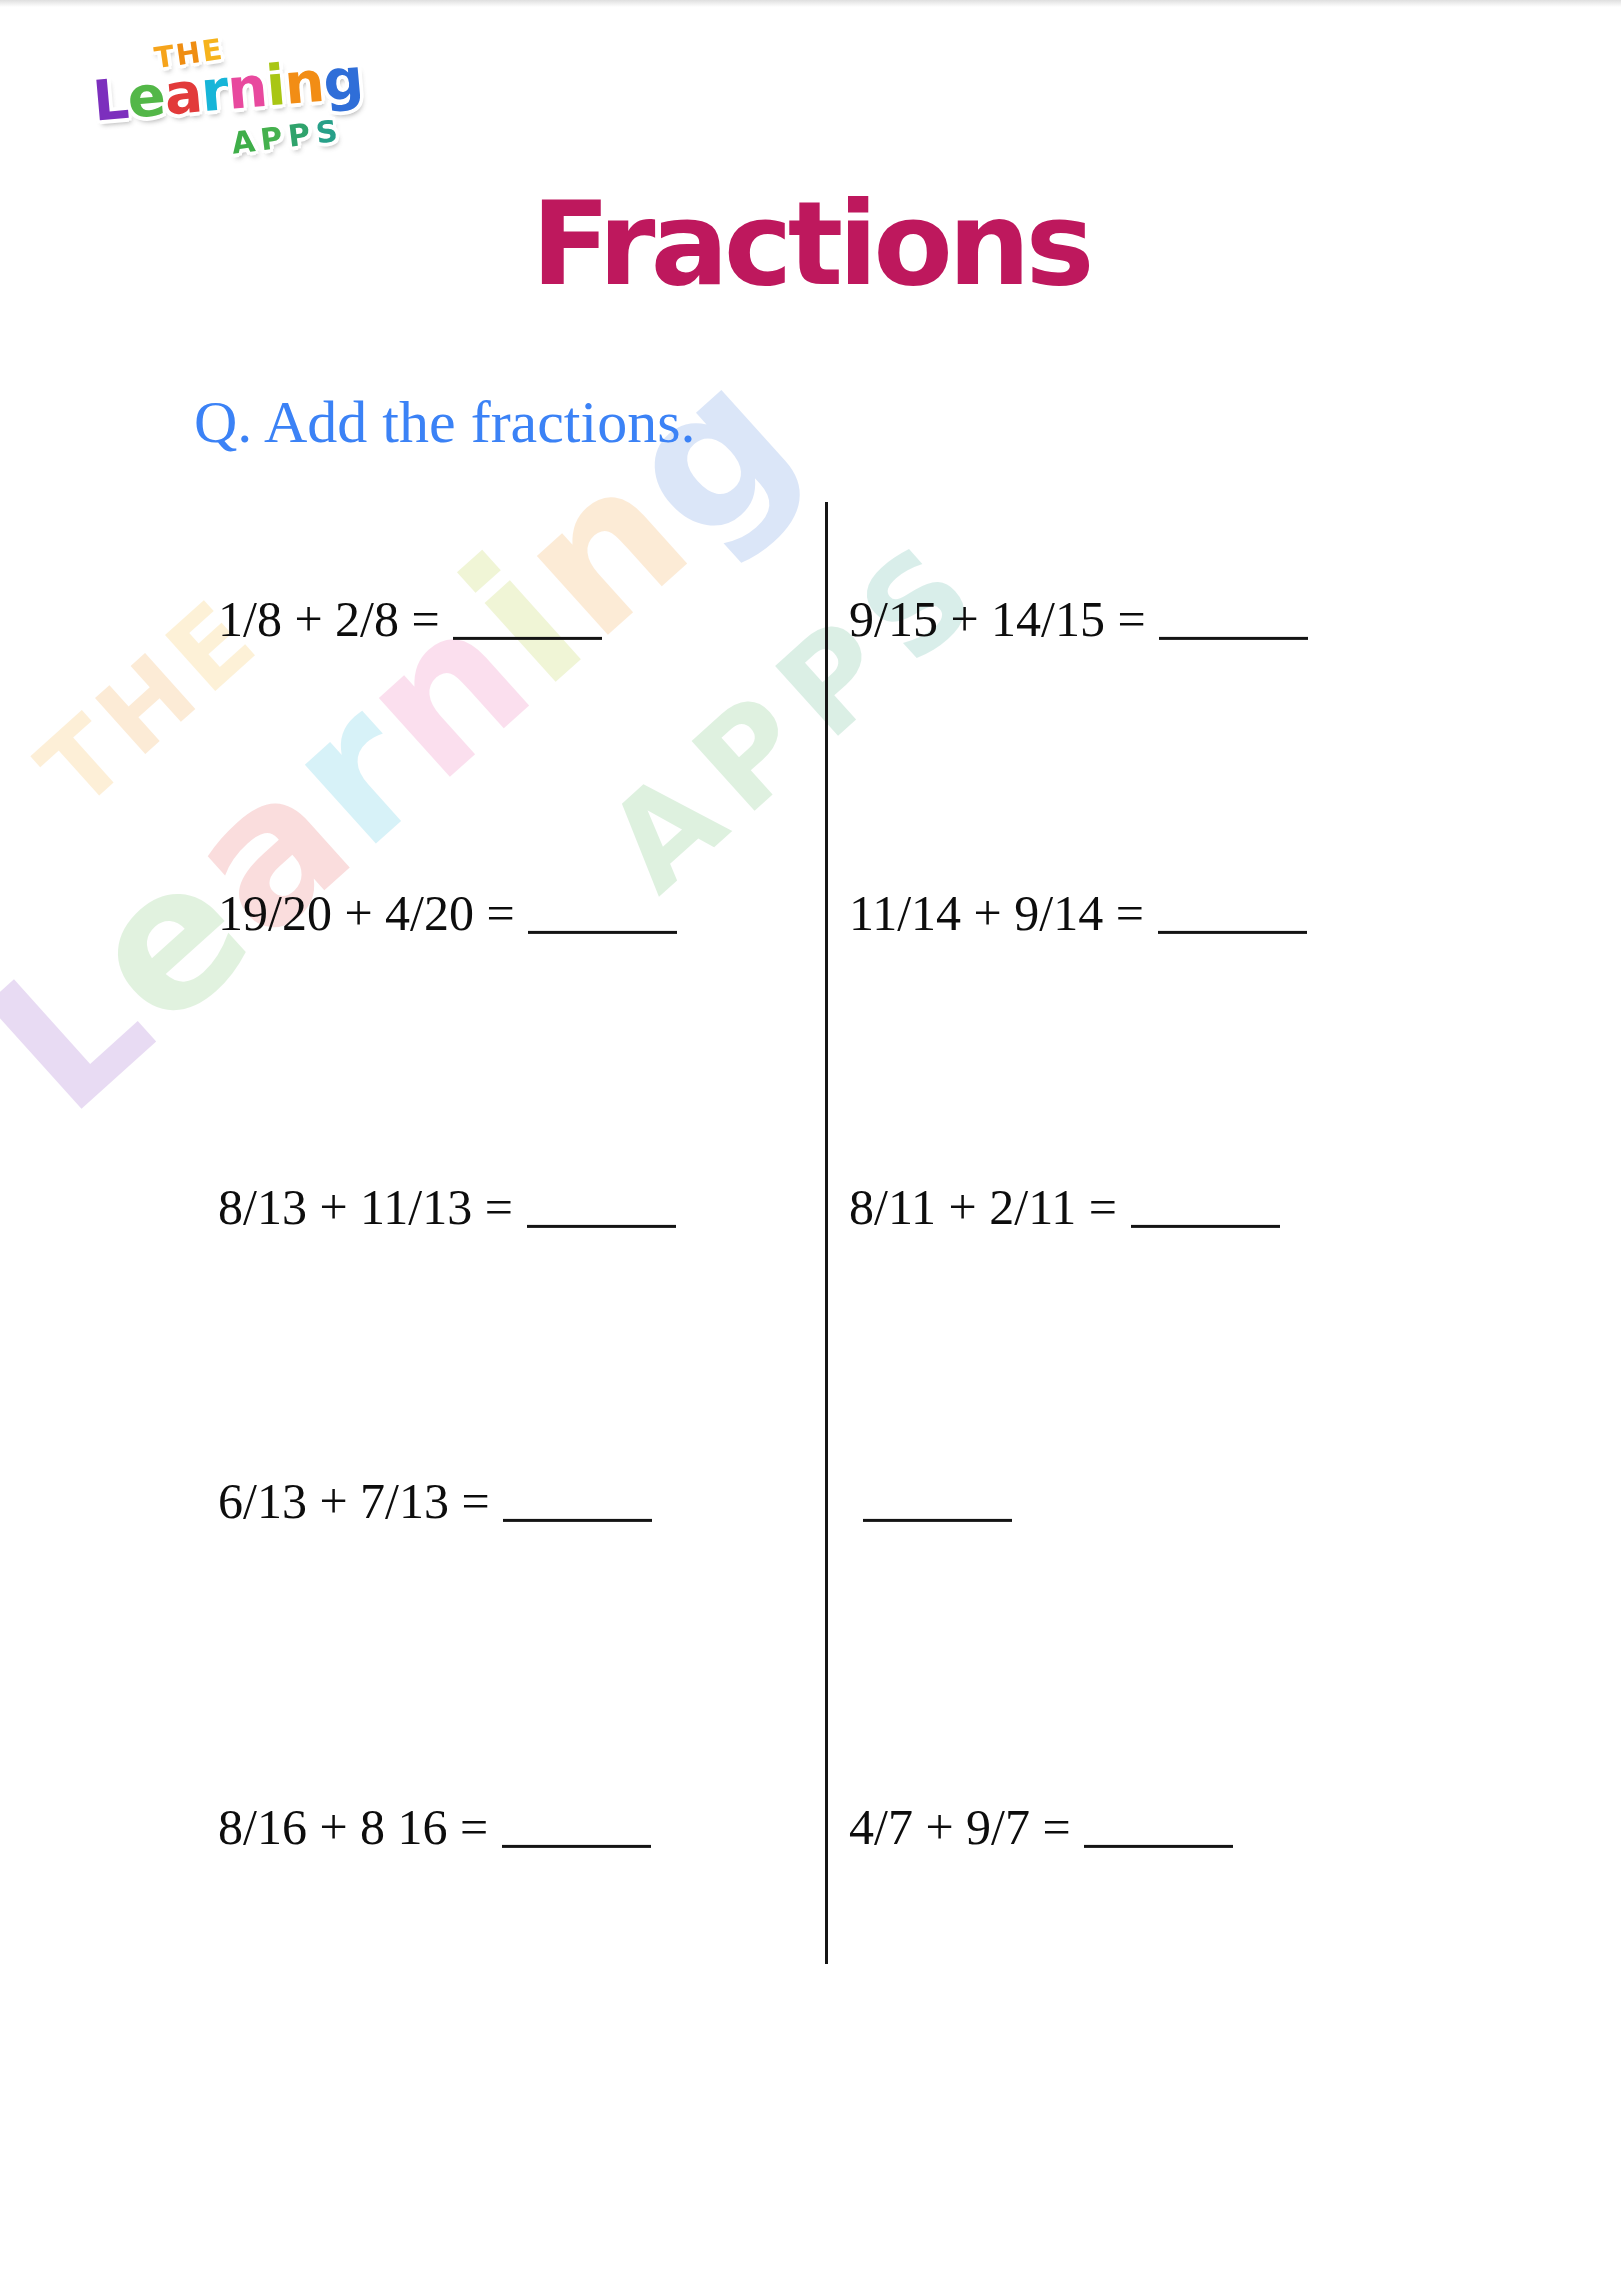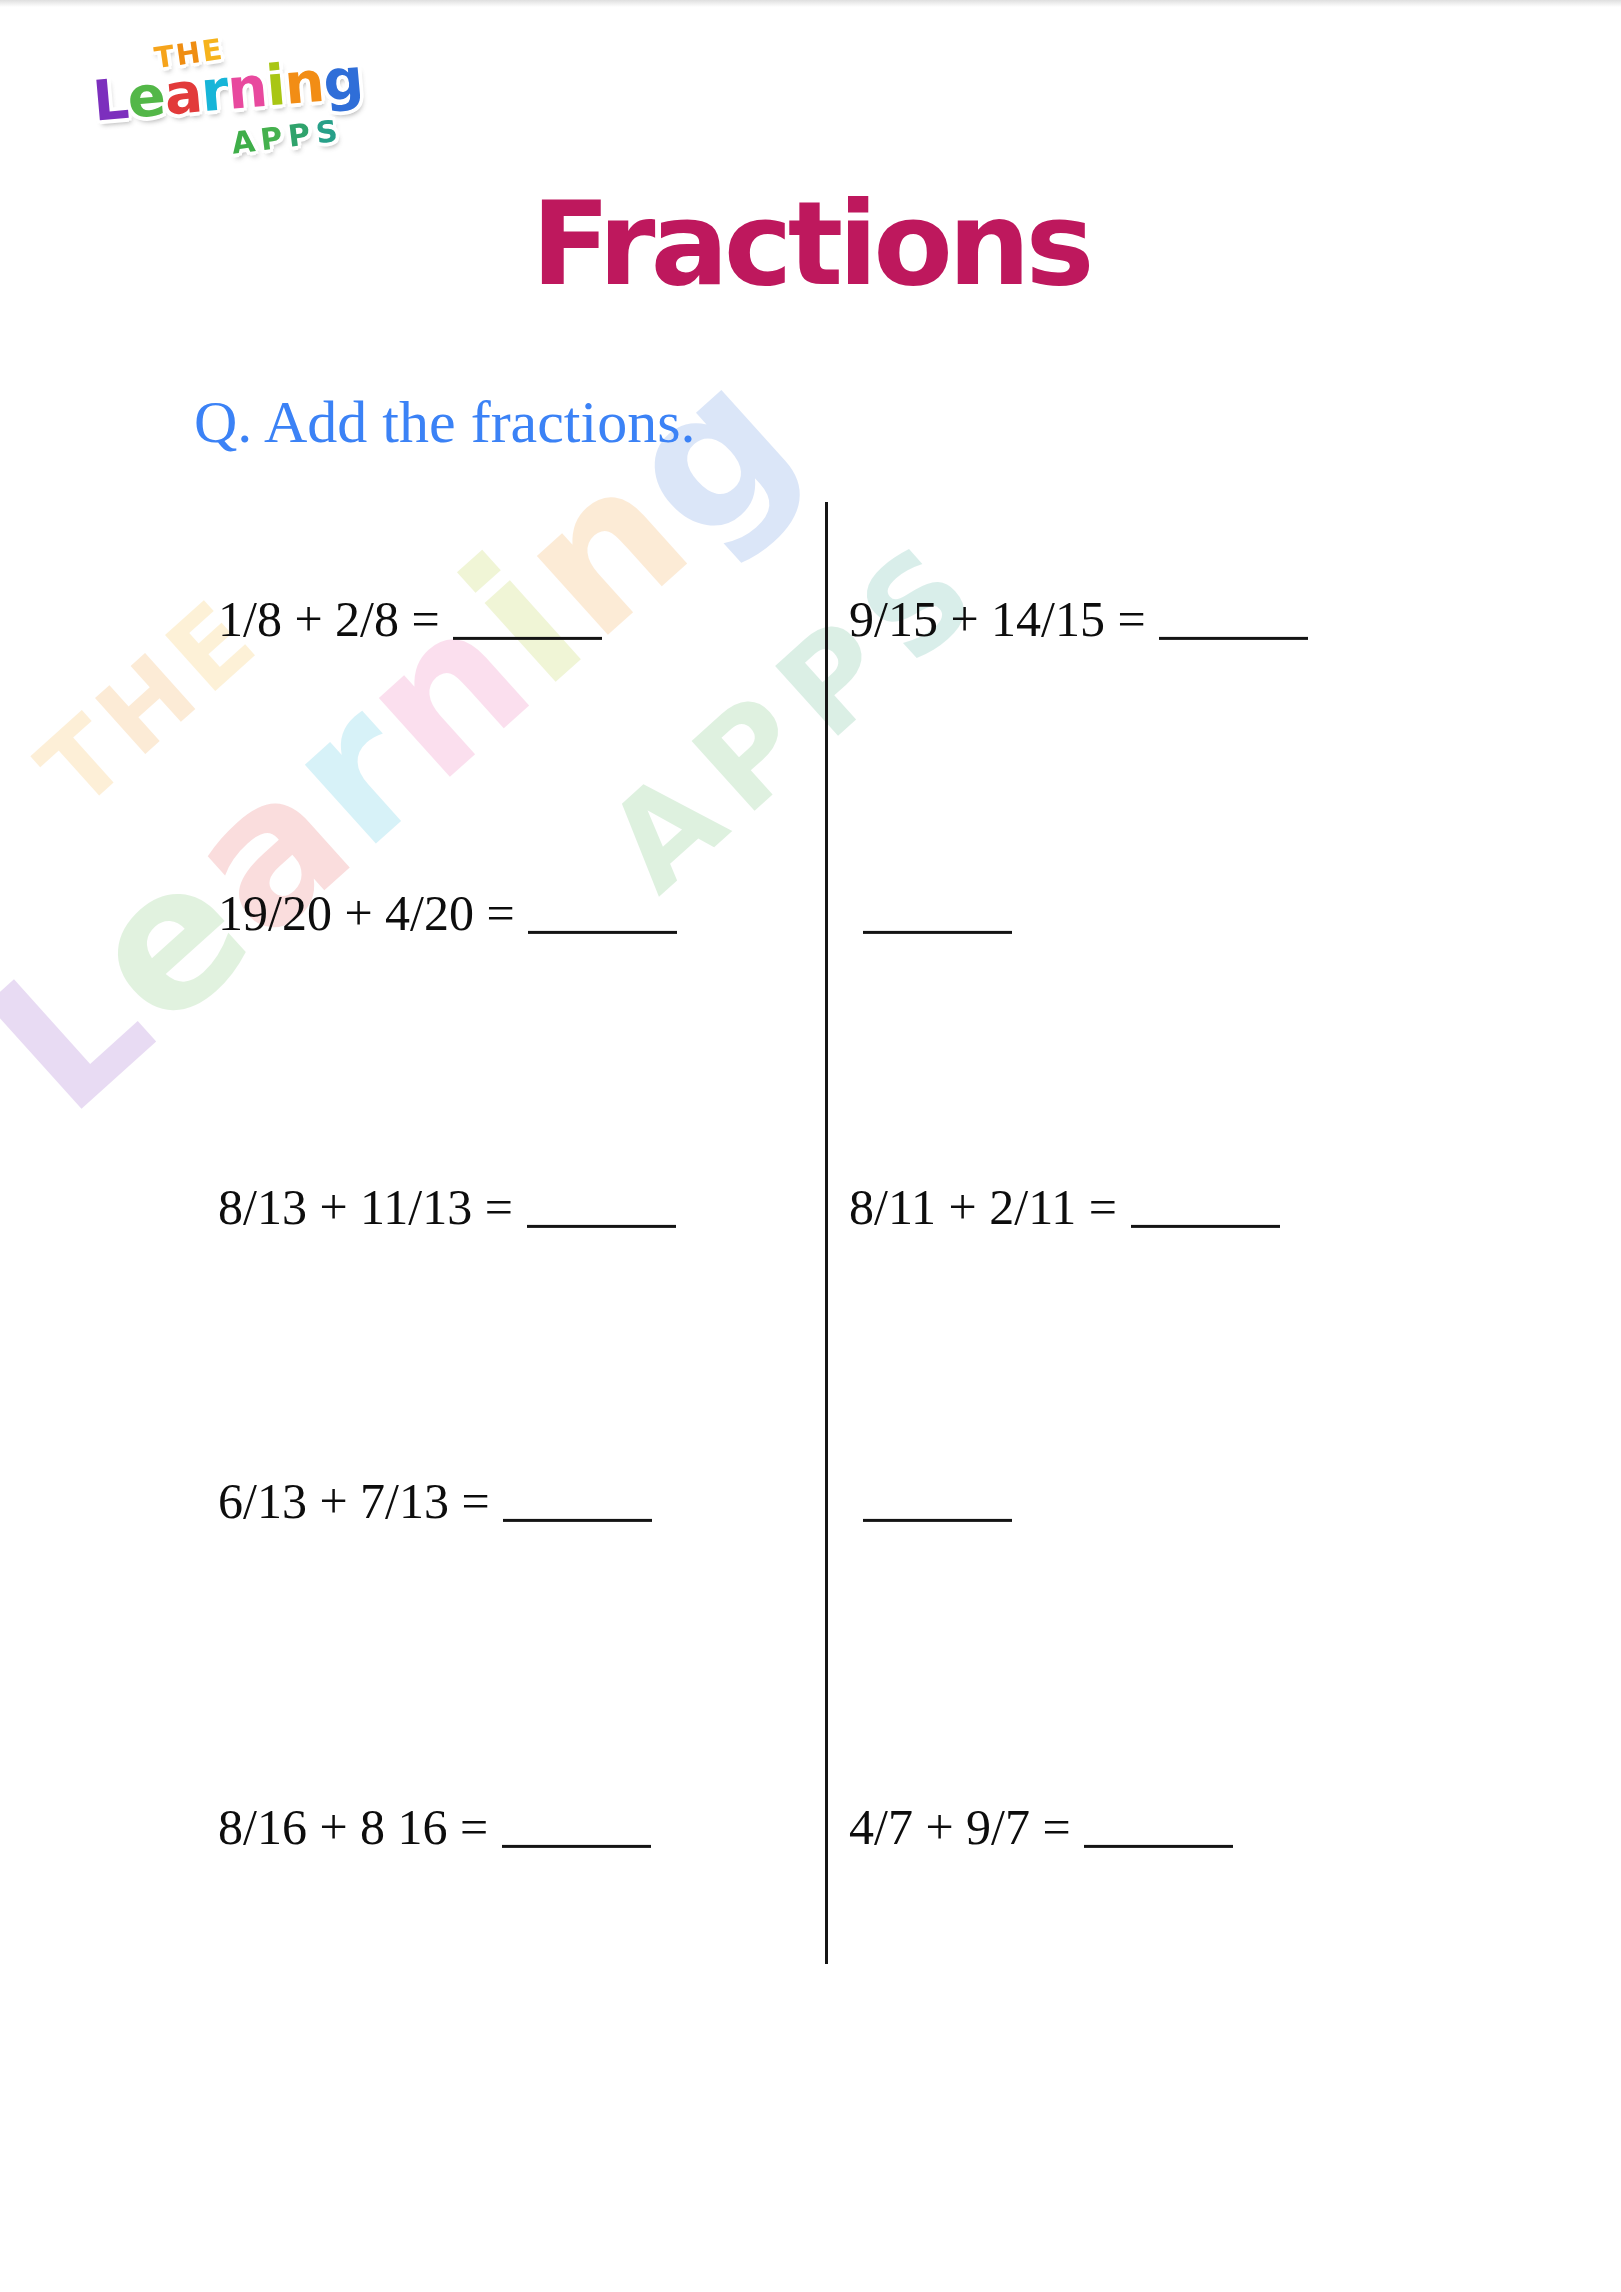--- a/index.html
+++ b/index.html
@@ -94,21 +94,21 @@
   <div class="col col-left">
     <div class="prob-row r0"><span>1/8 + 2/8 =</span><span class="answer-blank"></span></div>
     <div class="prob-row r1"><span>19/20 + 4/20 =</span><span class="answer-blank"></span></div>
     <div class="prob-row r2"><span>8/13 + 11/13 =</span><span class="answer-blank"></span></div>
     <div class="prob-row r3"><span>6/13 + 7/13 =</span><span class="answer-blank"></span></div>
     <div class="prob-row r4"><span>8/16 + 8 16 =</span><span class="answer-blank"></span></div>
   </div>
 
   <div class="col col-right">
     <div class="prob-row r0"><span>9/15 + 14/15 =</span><span class="answer-blank"></span></div>
-    <div class="prob-row r1"><span class="answer-blank"></span></div>
+    <div class="prob-row r1"><span>11/14 + 9/14 =</span><span class="answer-blank"></span></div>
     <div class="prob-row r2"><span>8/11 + 2/11 =</span><span class="answer-blank"></span></div>
     <div class="prob-row r3"><span class="answer-blank"></span></div>
     <div class="prob-row r4"><span>4/7 + 9/7 =</span><span class="answer-blank"></span></div>
   </div>
 
 
 </div>
 
 
 </body></html>

